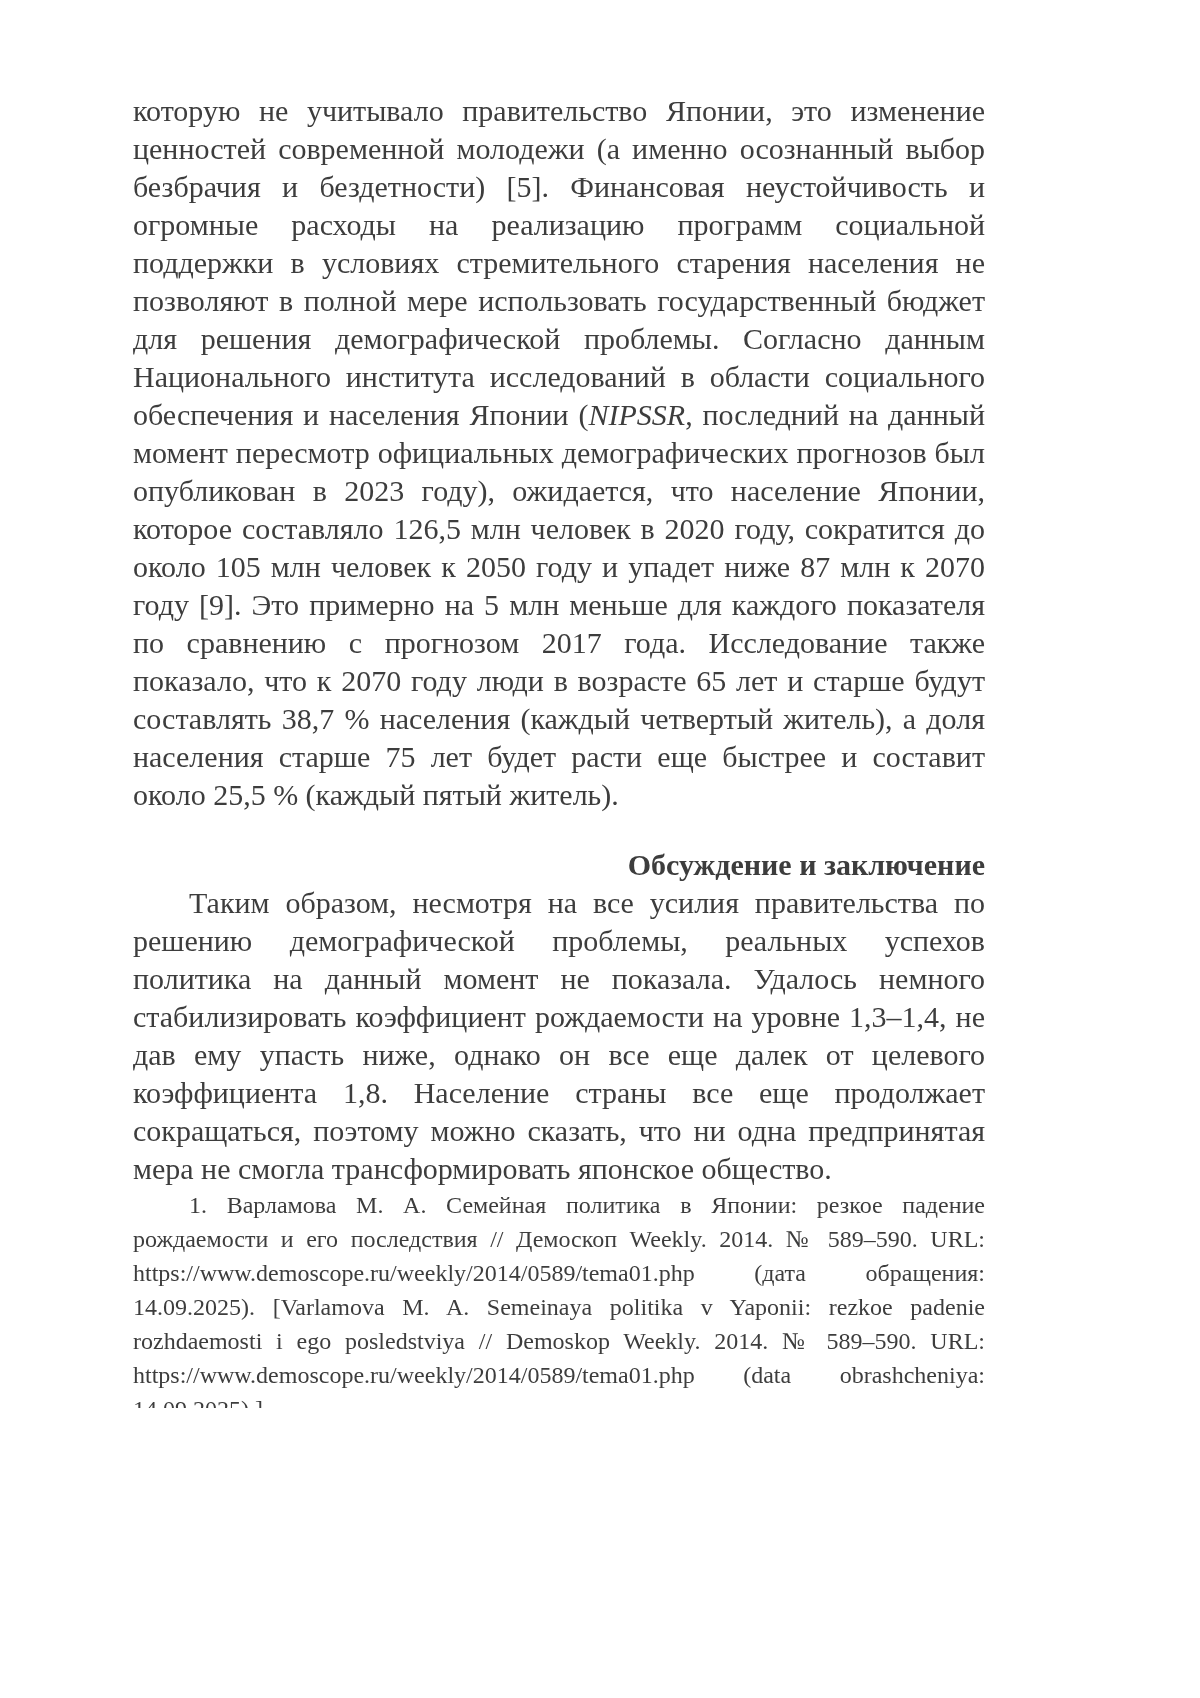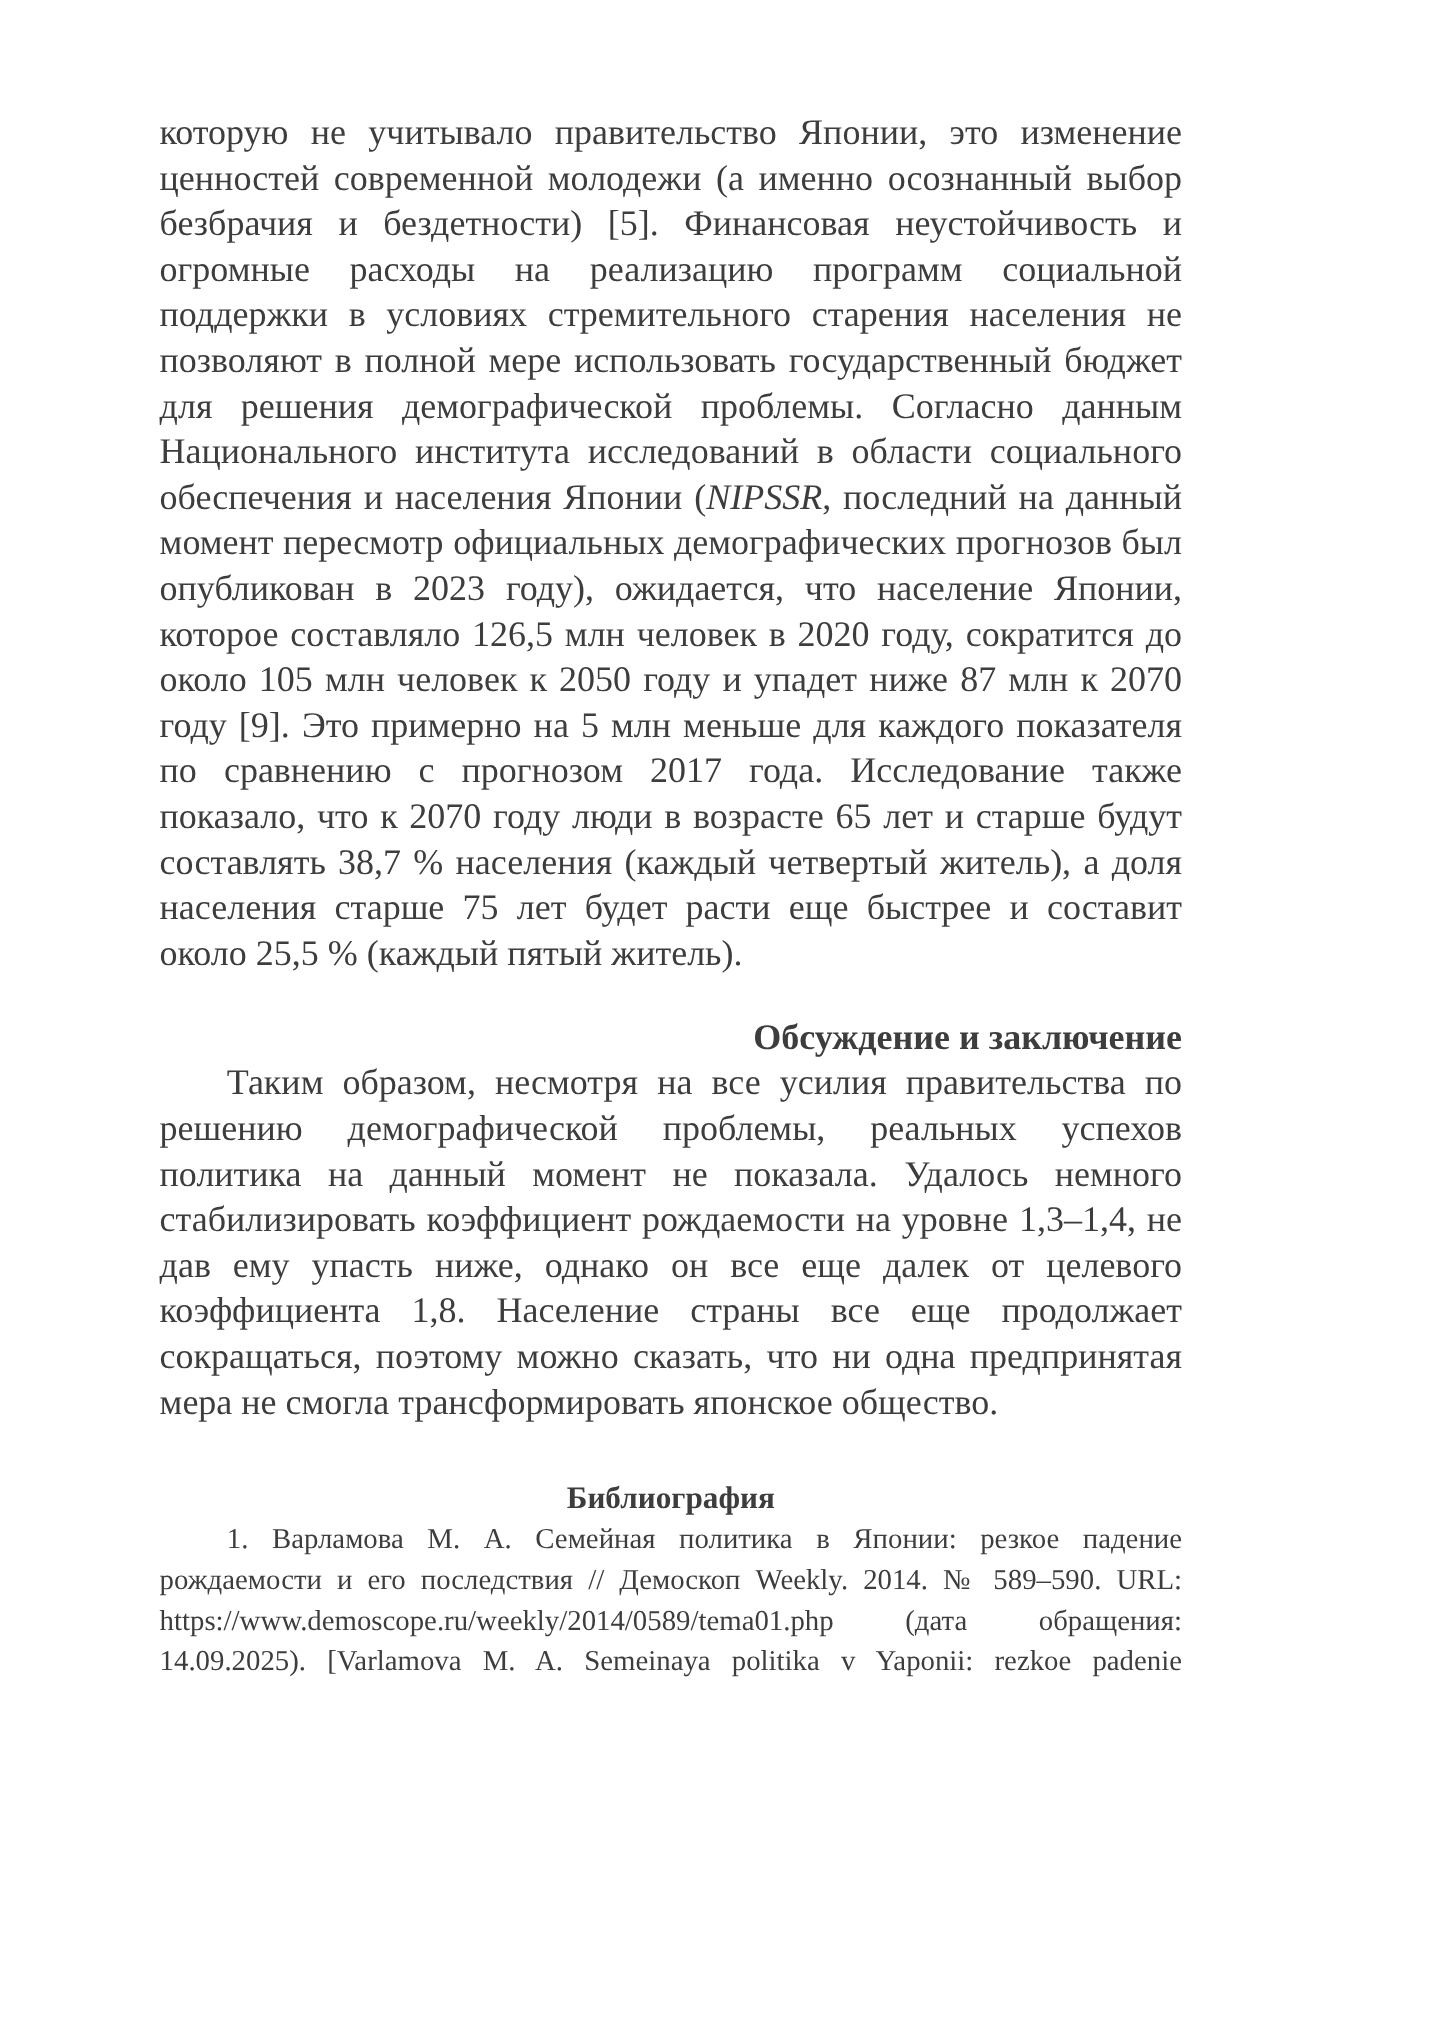--- a/index.html
+++ b/index.html
@@ -67,21 +67,20 @@
 
 <div class="page">
   <div class="content">
 
     <p class="body-text continuation"><span>которую не учитывало правительство Японии, это изменение ценностей современной молодежи (а именно осознанный выбор безбрачия и бездетности) [5]. Финансовая неустойчивость и огромные расходы на реализацию программ социальной поддержки в условиях стремительного старения населения не позволяют в полной мере использовать государственный бюджет для решения демографической проблемы. Согласно данным Национального института исследований в области социального обеспечения и населения Японии (</span><em>NIPSSR</em><span>, последний на данный момент пересмотр официальных демографических прогнозов был опубликован в 2023 году), ожидается, что население Японии, которое составляло 126,5 млн человек в 2020 году, сократится до около 105 млн человек к 2050 году и упадет ниже 87 млн к 2070 году [9]. Это примерно на 5 млн меньше для каждого показателя по сравнению с прогнозом 2017 года. Исследование также показало, что к 2070 году люди в возрасте 65 лет и старше будут составлять 38,7 % населения (каждый четвертый житель), а доля населения старше 75 лет будет расти еще быстрее и составит около 25,5 % (каждый пятый житель).</span></p>
 
     <h2 class="section-heading">Обсуждение и заключение</h2>
 
     <p class="body-text indented para-after-heading">Таким образом, несмотря на все усилия правительства по решению демографической проблемы, реальных успехов политика на данный момент не показала. Удалось немного стабилизировать коэффициент рождаемости на уровне 1,3–1,4, не дав ему упасть ниже, однако он все еще далек от целевого коэффициента 1,8. Население страны все еще продолжает сокращаться, поэтому можно сказать, что ни одна предпринятая мера не смогла трансформировать японское общество.</p>
 
-    <h3 class="bib-heading">Библиография</h3>
 
     <div class="bibliography">
       <p class="bib-item">1. Варламова М. А. Семейная политика в Японии: резкое падение рождаемости и его последствия // Демоскоп Weekly. 2014. № 589–590. URL: https://www.demoscope.ru/weekly/2014/0589/tema01.php (дата обращения: 14.09.2025). [Varlamova M. A. Semeinaya politika v Yaponii: rezkoe padenie rozhdaemosti i ego posledstviya // Demoskop Weekly. 2014. № 589–590. URL: https://www.demoscope.ru/weekly/2014/0589/tema01.php (data obrashcheniya: 14.09.2025).].</p>
       <p class="bib-item">3. Children and Families Agency [Агентство по делам детей и семей] // Правительство Японии. URL: https://www.cfa.go.jp/en/ (date of request: 14.09.2025).</p>
 
     </div>
 
   </div>
 
 </div>

